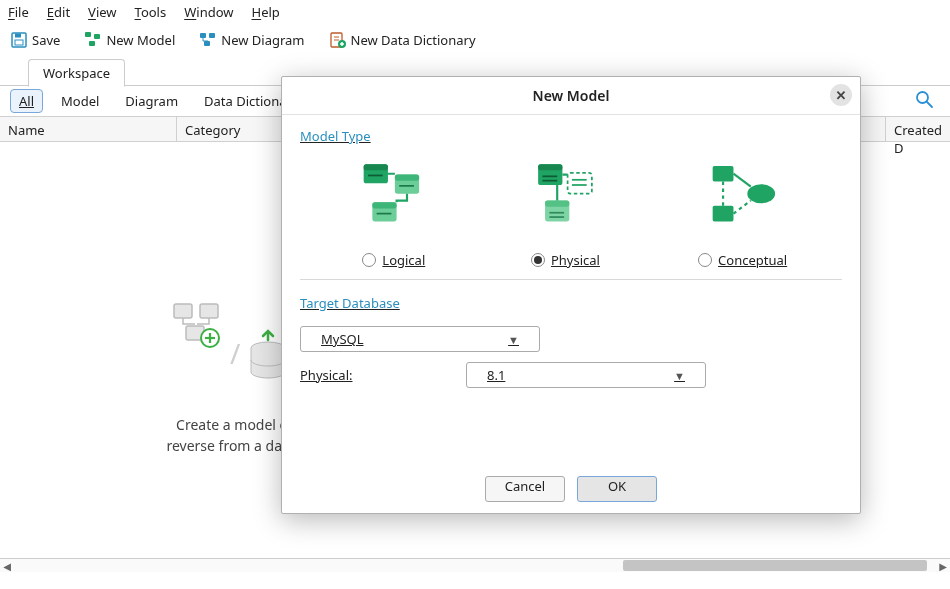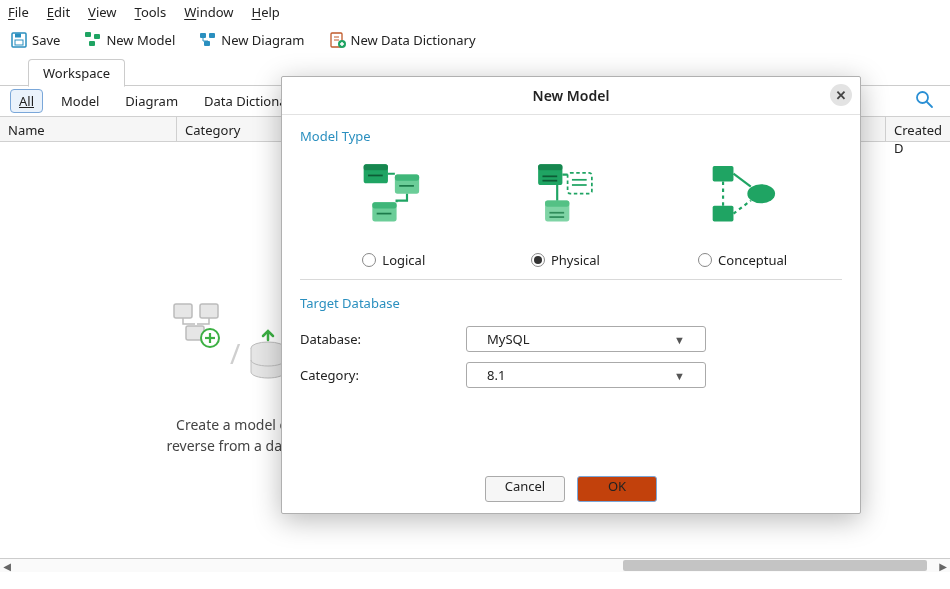--- a/index.html
+++ b/index.html
@@ -122,21 +122,21 @@
   }
   .dlg-close {
     position:absolute; right:8px; top:7px;
     width:22px; height:22px;
     border-radius:11px;
     background:#e3e3e3;
     display:flex; align-items:center; justify-content:center;
     font-size:13px; color:#444;
     cursor:default;
   }
-  .dlg-body { flex:1; padding: 10px 18px 0 18px; }
+  .dlg-body { flex:1; padding: 10px 18px 0 18px; text-decoration: underline; }
   .section-title { color:#2a8fbf; font-size:13px; margin: 2px 0 14px 0; }
   .model-types { display:flex; justify-content:space-around; margin-bottom:8px; padding: 0 8px;}
   .mt-item { display:flex; flex-direction:column; align-items:center; gap:14px; }
   .mt-icon { width:78px; height:78px; }
   .mt-radio { display:flex; align-items:center; gap:6px; font-size:13px; }
   .mt-radio .dot {
     width:14px; height:14px; border:1px solid #888; border-radius:50%;
     display:flex; align-items:center; justify-content:center;
     background:#fff;
   }
@@ -159,21 +159,21 @@
   }
   .btn {
     min-width:80px; height:26px;
     border:1px solid #aaa; border-radius:3px;
     background:#f6f6f6;
     display:flex; align-items:flex-start; justify-content:center;
     font-size:13px; cursor:default;
   }
   .btn.primary {
     border:1px solid #7aa7d9;
-    background:#c2410c;
+    background:#e5e5e5;
   }
 </style>
 </head>
 <body>
 
 <div class="menubar">
   <span><span class="mn-u">F</span>ile</span>
   <span><span class="mn-u">E</span>dit</span>
   <span><span class="mn-u">V</span>iew</span>
   <span><span class="mn-u">T</span>ools</span>
@@ -364,28 +364,27 @@
           <span>Conceptual</span>
         </label>
       </div>
     </div>
 
     <div class="divider"></div>
 
     <div class="section-title">Target Database</div>
 
     <div class="form-row">
-      <div class="lbl">Database:</div>
       <div class="select">
         <span>MySQL</span>
         <span class="caret">▼</span>
       </div>
     </div>
     <div class="form-row">
-      <div class="lbl">Category:</div>
+      <div class="lbl">Physical:</div>
       <div class="select">
         <span>8.1</span>
         <span class="caret">▼</span>
       </div>
     </div>
   </div>
 
   <div class="dlg-buttons">
     <div class="btn">
       <span>Cancel</span>

